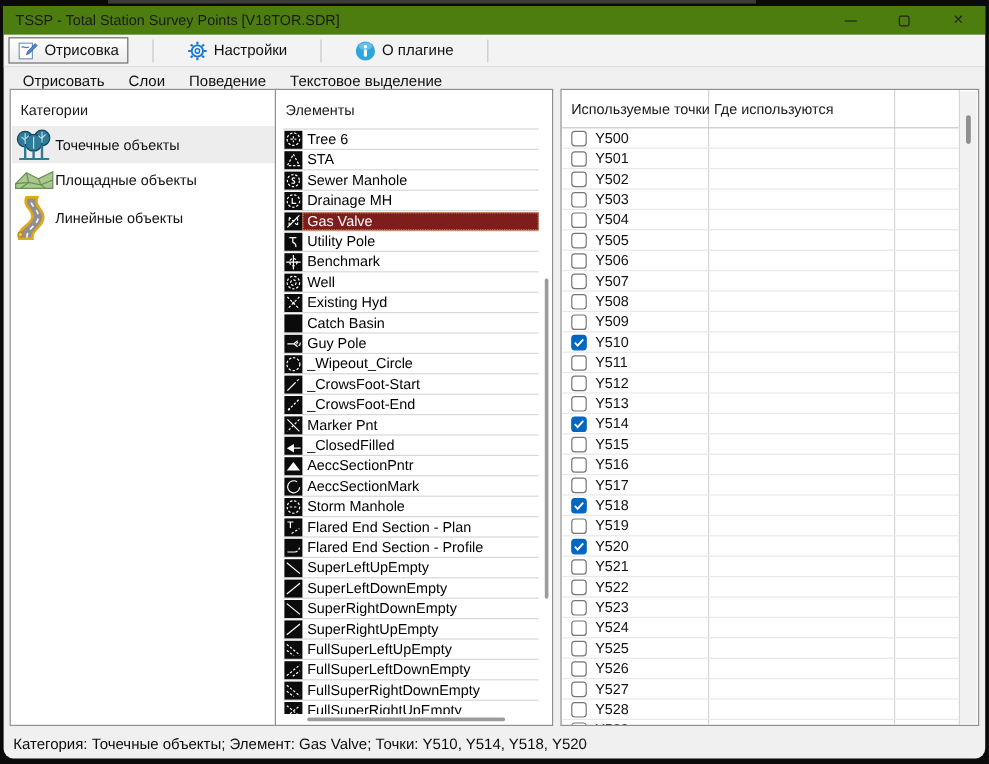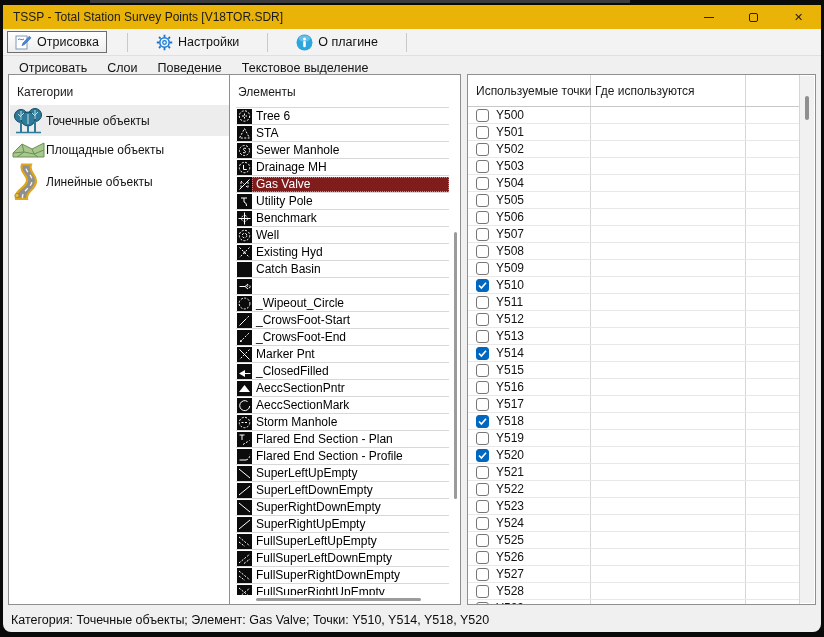--- a/index.html
+++ b/index.html
@@ -2,21 +2,21 @@
 <html><head>
 <meta charset="utf-8">
 <style>
   * { margin:0; padding:0; box-sizing:border-box; }
   html,body { width:824px; height:637px; overflow:hidden; background:#0a0a0a;
     font-family:"Liberation Sans", sans-serif; }
   .remnant { position:absolute; left:90px; top:0; width:540px; height:3px; background:#3c3c3c; }
   .window { position:absolute; left:3px; top:5px; width:818px; height:627px;
     background:#f0f0f0; border-radius:0 0 8px 8px; overflow:hidden; }
   
-  .titlebar { position:absolute; left:0; top:0; right:0; height:24px; background:#eab308;
+  .titlebar { position:absolute; left:0; top:0; right:0; height:24px; background:#4d7c0f;
     display:flex; align-items:center; }
   .title { font-size:12px; color:#1b1b1b; padding-left:10px; flex:1;
     white-space:nowrap; overflow:hidden; }
   .win-controls { display:flex; height:100%; }
   .wc { width:45px; height:100%; display:flex; align-items:center; justify-content:center; color:#222; }
   .glyph-min { width:10px; height:1px; background:#222; display:block; }
   .glyph-max { width:9px; height:9px; border:1px solid #222; border-radius:2px; display:block; }
   .glyph-close { font-size:11px; line-height:1; }
   
   .toolbar { position:absolute; left:0; top:24px; right:0; height:27px; background:#f3f3f3;
@@ -298,20 +298,23 @@
             <span class="elem-label">Catch Basin</span>
           </span>
         </div>
         <div class="elem-row">
           <span class="elem-icon">
             <svg width="15" height="15" viewBox="0 0 15 15">
               <path class="s" d="M2.5 7.5 H8 M8 7.5 L11 5 M8 7.5 L11 10"></path>
               <circle cx="11.8" cy="7.5" r="1.4" class="d"></circle>
             </svg>
           </span>
+          <span class="elem-label-wrap">
+            <span class="elem-label">Guy Pole</span>
+          </span>
         </div>
         <div class="elem-row">
           <span class="elem-icon">
             <svg width="15" height="15" viewBox="0 0 15 15">
               <circle cx="7.5" cy="7.5" r="5.4" class="d"></circle>
             </svg>
           </span>
           <span class="elem-label-wrap">
             <span class="elem-label">_Wipeout_Circle</span>
           </span>

